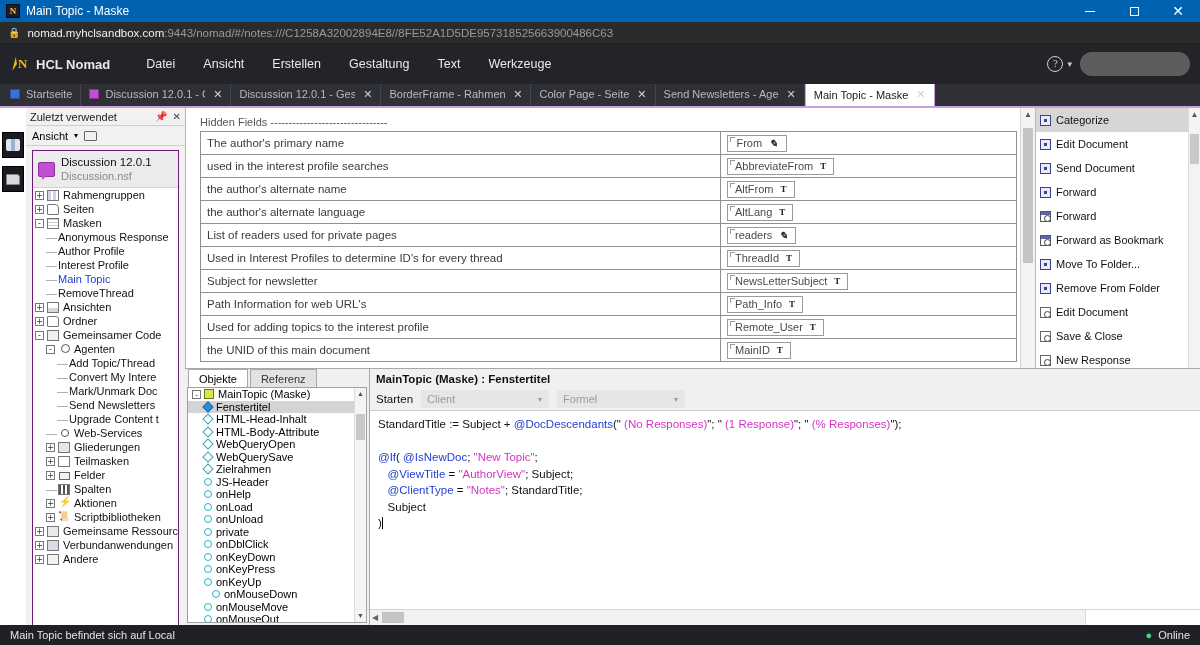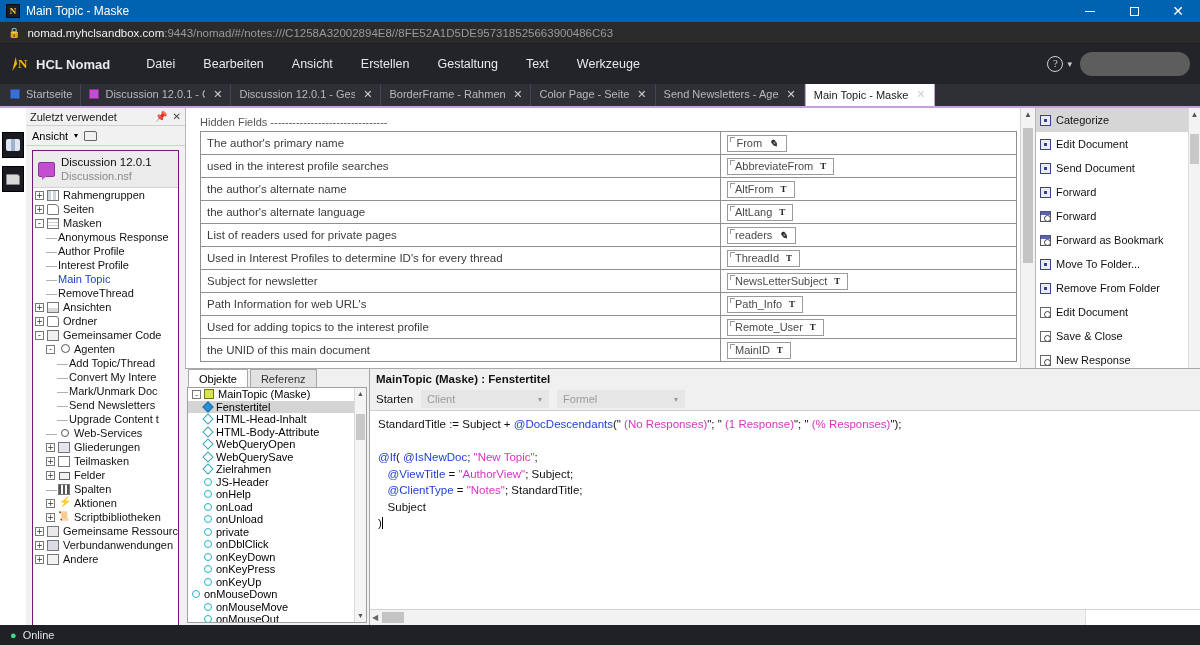--- a/index.html
+++ b/index.html
@@ -321,21 +321,20 @@
     <span class="url-host">nomad.myhclsandbox.com</span>
     <span class="url-rest">:9443/nomad/#/notes:///C1258A32002894E8//8FE52A1D5DE957318525663900486C63</span>
   </div>
 
   <div class="menubar">
     <div class="brand">
       <span class="logo"></span>
       <span>HCL Nomad</span>
     </div>
     <div class="menu-item">Datei</div>
-    <div class="menu-item">Bearbeiten</div>
     <div class="menu-item">Ansicht</div>
     <div class="menu-item">Erstellen</div>
     <div class="menu-item">Gestaltung</div>
     <div class="menu-item">Text</div>
     <div class="menu-item">Werkzeuge</div>
     <div class="menu-right">
       <div class="help-ic">?</div>
       <span class="caret-sm">▾</span>
       <div class="redact"></div>
     </div>
@@ -767,21 +766,21 @@
               <span>onKeyDown</span>
             </div>
             <div class="orow" style="padding-left: 16px;">
               <span class="ocirc"></span>
               <span>onKeyPress</span>
             </div>
             <div class="orow" style="padding-left: 16px;">
               <span class="ocirc"></span>
               <span>onKeyUp</span>
             </div>
-            <div class="orow" style="padding-left: 4px;">
+            <div class="orow" style="padding-left: 24px;">
               <span class="ocirc"></span>
               <span>onMouseDown</span>
             </div>
             <div class="orow" style="padding-left: 16px;">
               <span class="ocirc"></span>
               <span>onMouseMove</span>
             </div>
             <div class="orow" style="padding-left: 16px;">
               <span class="ocirc"></span>
               <span>onMouseOut</span>
@@ -811,19 +810,20 @@
       <div class="code" id="code-host"><div><span class="">StandardTitle := Subject + </span><span class="kw">@DocDescendants</span><span class="">("</span><span class="str"> (No Responses)</span><span class="">"; "</span><span class="str"> (1 Response)</span><span class="">"; "</span><span class="str"> (% Responses)</span><span class="">");</span></div><div>&nbsp;</div><div><span class="kw">@If</span><span class="">( </span><span class="kw">@IsNewDoc</span><span class="">; </span><span class="str">"New Topic"</span><span class="">;</span></div><div><span class="">   </span><span class="kw">@ViewTitle</span><span class=""> = </span><span class="str">"AuthorView"</span><span class="">; Subject;</span></div><div><span class="">   </span><span class="kw">@ClientType</span><span class=""> = </span><span class="str">"Notes"</span><span class="">; StandardTitle;</span></div><div><span class="">   Subject</span></div><div><span class="">)</span><span class="caret-blink"></span></div></div>
       <div class="hscroll">
         <span class="hs-arrow">◀</span>
         <div class="hs-thumb"></div>
         <div class="hs-right"></div>
       </div>
     </div>
   </div>
 
   <div class="statusbar">
+    <span class="status-left">Main Topic befindet sich auf Local</span>
     <span class="status-right">
       <span class="wifi">●</span>
       <span>Online</span>
     </span>
   </div>
 
 </div>
 
 </body></html>

